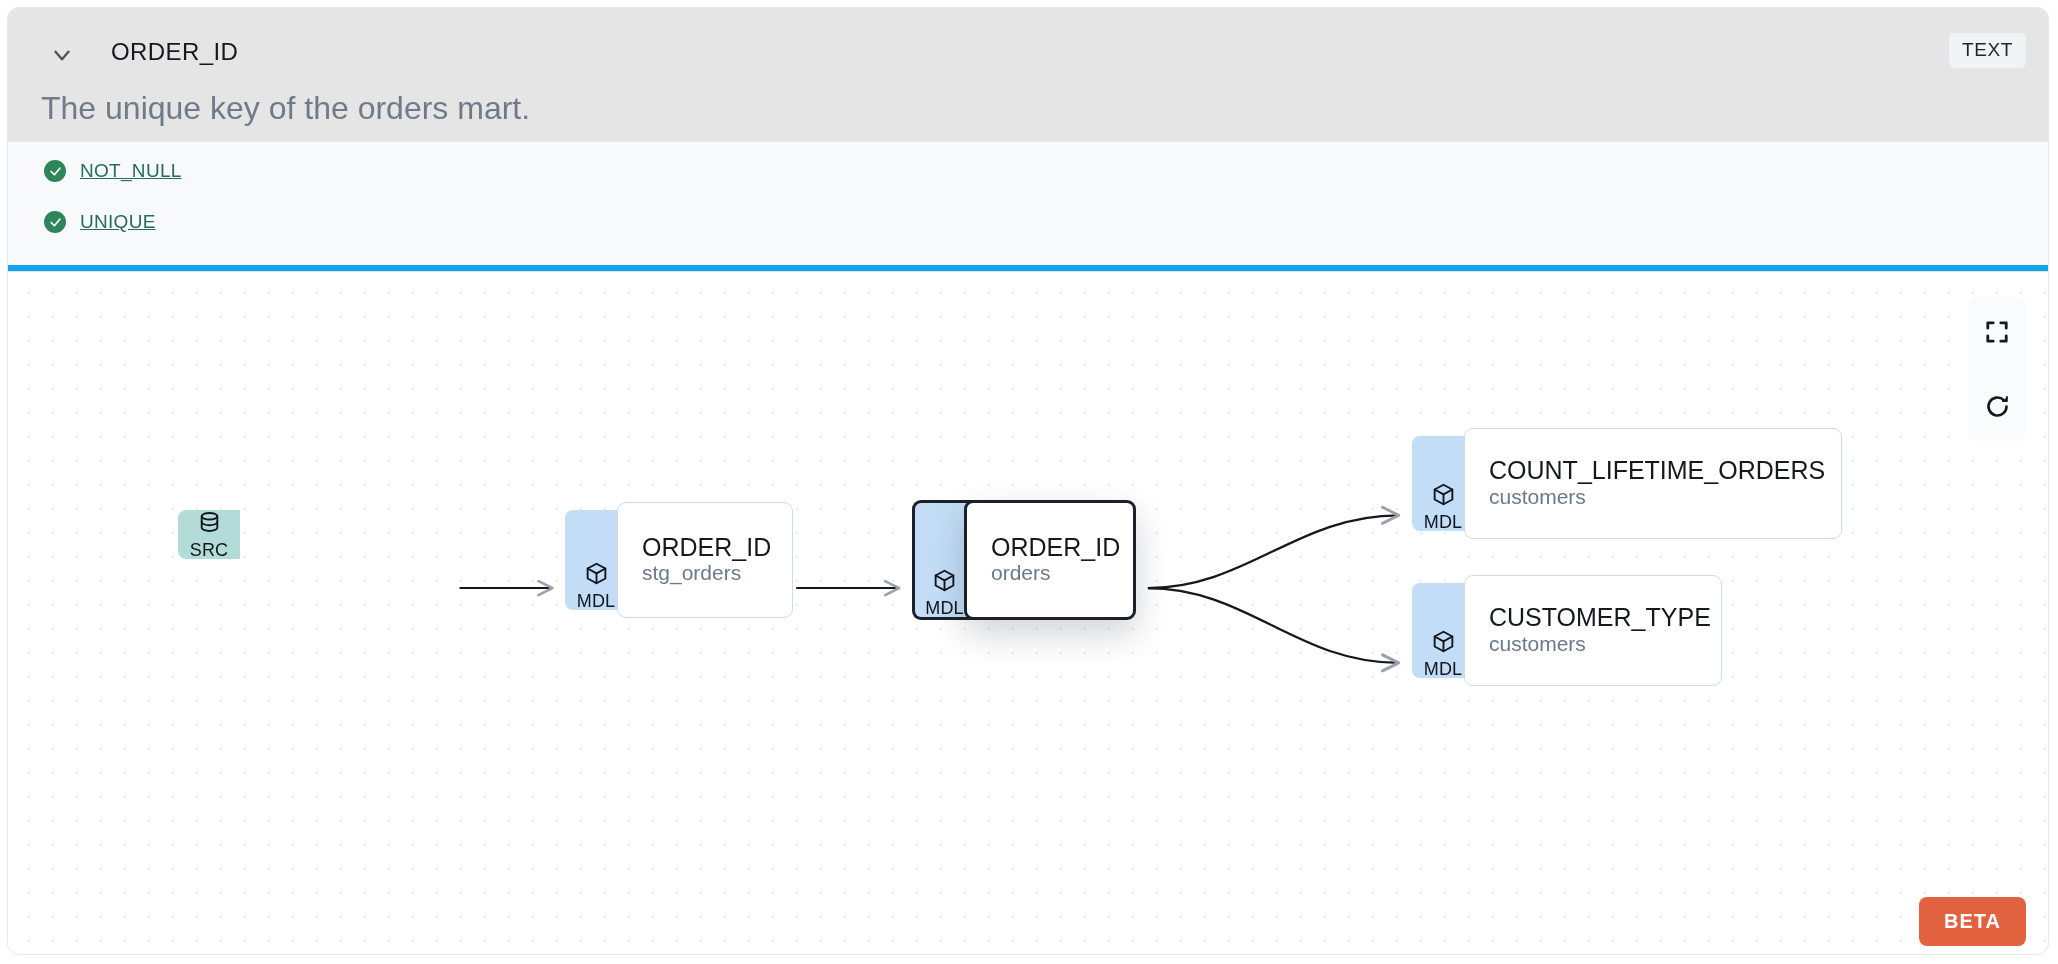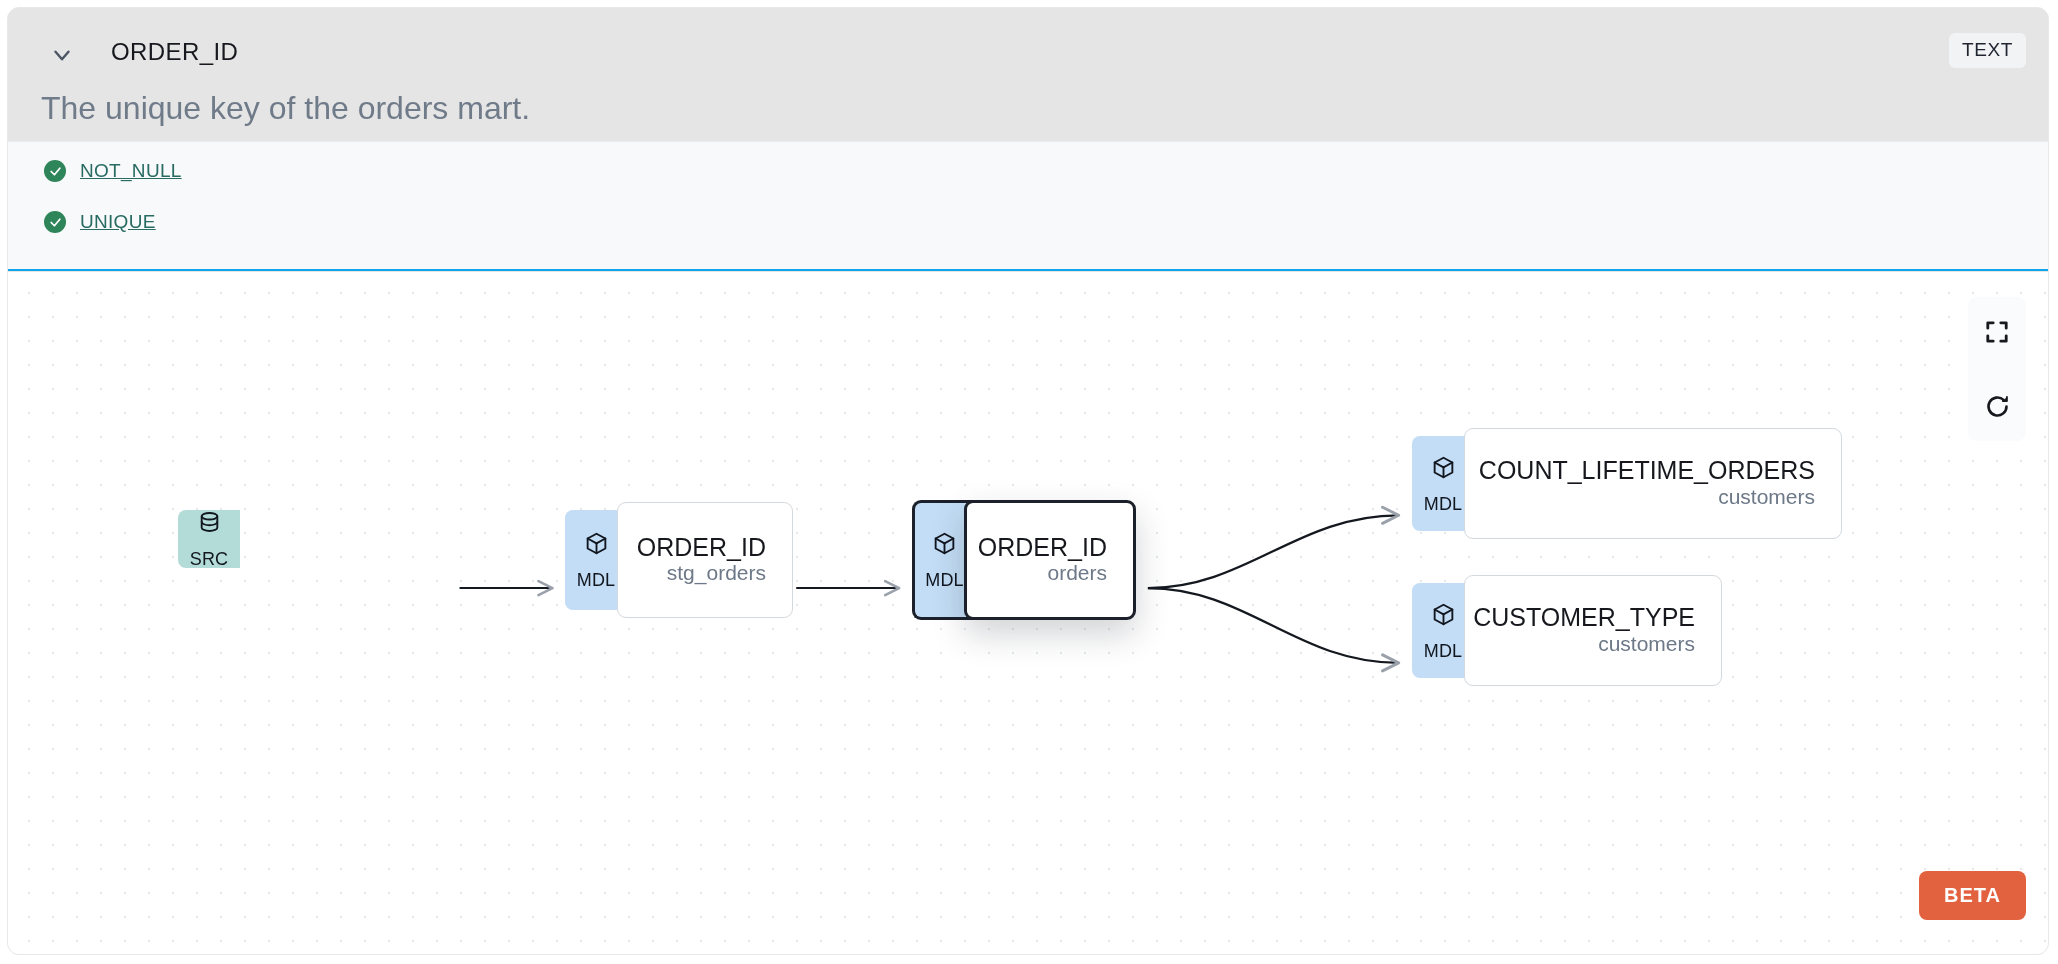--- a/index.html
+++ b/index.html
@@ -78,21 +78,21 @@
 
   
   .tests {
     position: absolute;
     left: 0;
     top: 133px;
     width: 100%;
     height: 130px;
     background: #f7f9fa;
     border-top: 1px solid #e9edf0;
-    border-bottom: 2px solid #0ea5e9;
+    border-bottom: 6px solid #0ea5e9;
     box-sizing: border-box;
   }
   .test-row {
     position: absolute;
     left: 36px;
     display: flex;
     align-items: center;
     gap: 14px;
   }
   .test-row.r0 { top: 18px; }
@@ -134,22 +134,22 @@
     display: flex;
     align-items: stretch;
   }
   .badge {
     width: 62px;
     flex: 0 0 62px;
     border-radius: 8px 0 0 8px;
     display: flex;
     flex-direction: column;
     align-items: center;
-    justify-content: center;
-    gap: 11px;
+    justify-content: flex-end;
+    gap: 2px;
     margin-top: 8px;
     margin-bottom: 8px;
     box-sizing: border-box;
   }
   .badge.src { background: #b3dcd8; }
   .badge.mdl { background: #c2ddf5; }
   .badge-ico { display:block; }
   .badge-txt {
     font-size: 18px;
     color: #11161f;
@@ -161,21 +161,20 @@
     background: #ffffff;
     border: 1px solid #d4d9de;
     border-radius: 9px;
     padding: 14px 26px 16px 24px;
     display: flex;
     flex-direction: column;
     justify-content: center;
     box-sizing: border-box;
     position: relative;
     z-index: 2;
-    align-items: flex-end;
   }
   .card-title {
     font-size: 25px;
     color: #16181d;
     line-height: 1.15;
     white-space: nowrap;
   }
   .card-sub {
     font-size: 21px;
     color: #6d7888;
@@ -218,21 +217,21 @@
     cursor: pointer;
     background: #fafbfc;
   }
   .ctrl-btn + .ctrl-btn { margin-top: 4px; }
   .ctrl-btn svg { display: block; }
 
   
   .beta {
     position: absolute;
     right: 22px;
-    bottom: 34px;
+    bottom: 8px;
     background: #e2623f;
     color: #ffffff;
     font-size: 20px;
     font-weight: bold;
     letter-spacing: 1px;
     padding: 13px 25px;
     border-radius: 8px;
   }
 </style>
 </head>

